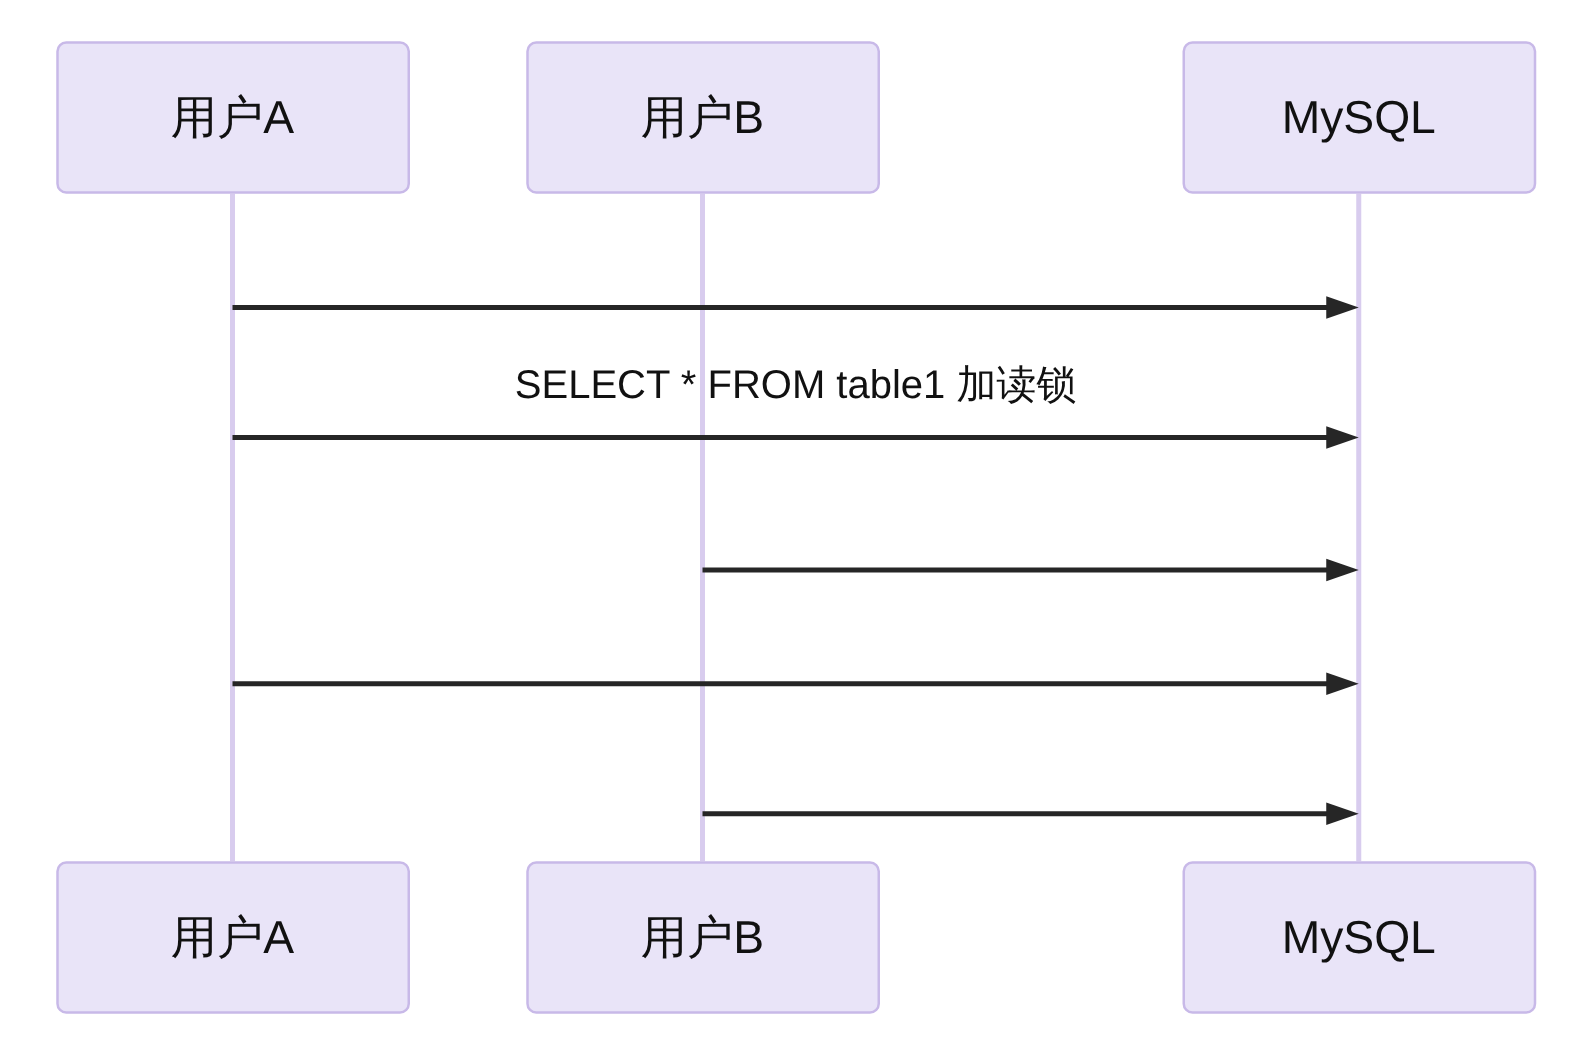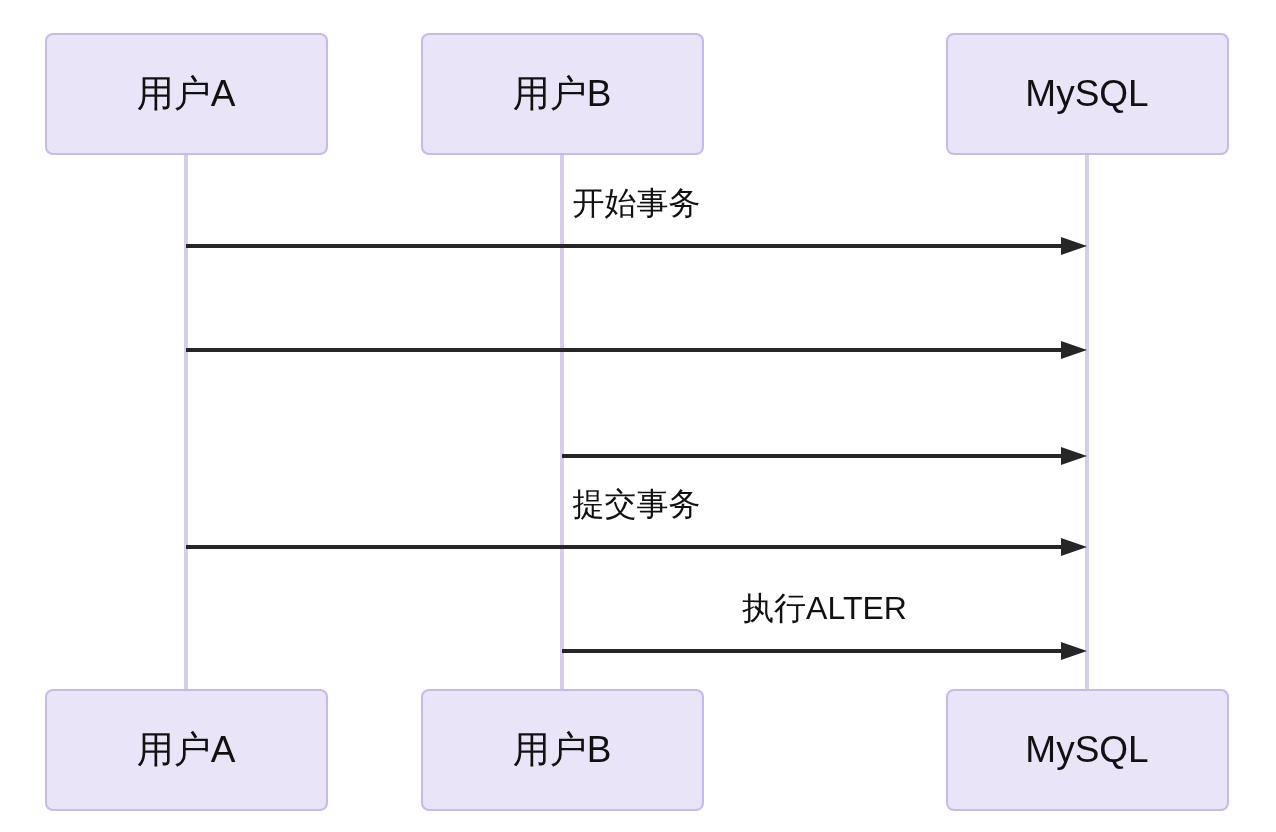--- a/index.html
+++ b/index.html
@@ -47,35 +47,33 @@
 </style>
 </head>
 <body>
 
 <div class="canvas">
 
   <div class="lifeline" style="left: 184.25px; top: 155px; width: 3.5px; height: 534px;"></div>
   <div class="lifeline" style="left: 560.25px; top: 155px; width: 3.5px; height: 534px;"></div>
   <div class="lifeline" style="left: 1085.25px; top: 155px; width: 3.5px; height: 534px;"></div>
 
-  <div class="msg-label" style="left: 286.5px; top: 184px;">开始事务</div>
   <div class="msg-line" style="left: 186px; top: 244.25px; width: 879px; height: 3.5px;"></div>
   <div class="msg-head" style="left: 1061px; top: 237px;"></div>
 
+  <div class="msg-label" style="left: 286.5px; top: 288px;">SELECT * FROM table1 加读锁</div>
   <div class="msg-line" style="left: 186px; top: 348.25px; width: 879px; height: 3.5px;"></div>
   <div class="msg-head" style="left: 1061px; top: 341px;"></div>
 
   <div class="msg-line" style="left: 562px; top: 454.25px; width: 503px; height: 3.5px;"></div>
   <div class="msg-head" style="left: 1061px; top: 447px;"></div>
 
-  <div class="msg-label" style="left: 286.5px; top: 485px;">提交事务</div>
   <div class="msg-line" style="left: 186px; top: 545.25px; width: 879px; height: 3.5px;"></div>
   <div class="msg-head" style="left: 1061px; top: 538px;"></div>
 
-  <div class="msg-label" style="left: 474.5px; top: 589px;">执行ALTER</div>
   <div class="msg-line" style="left: 562px; top: 649.25px; width: 503px; height: 3.5px;"></div>
   <div class="msg-head" style="left: 1061px; top: 642px;"></div>
 
   <div class="actor" style="left: 44.5px; top: 33px; width: 283px; height: 122px;">
     <span>用户A</span>
   </div>
   <div class="actor" style="left: 420.5px; top: 33px; width: 283px; height: 122px;">
     <span>用户B</span>
   </div>
   <div class="actor" style="left: 945.5px; top: 33px; width: 283px; height: 122px;">

